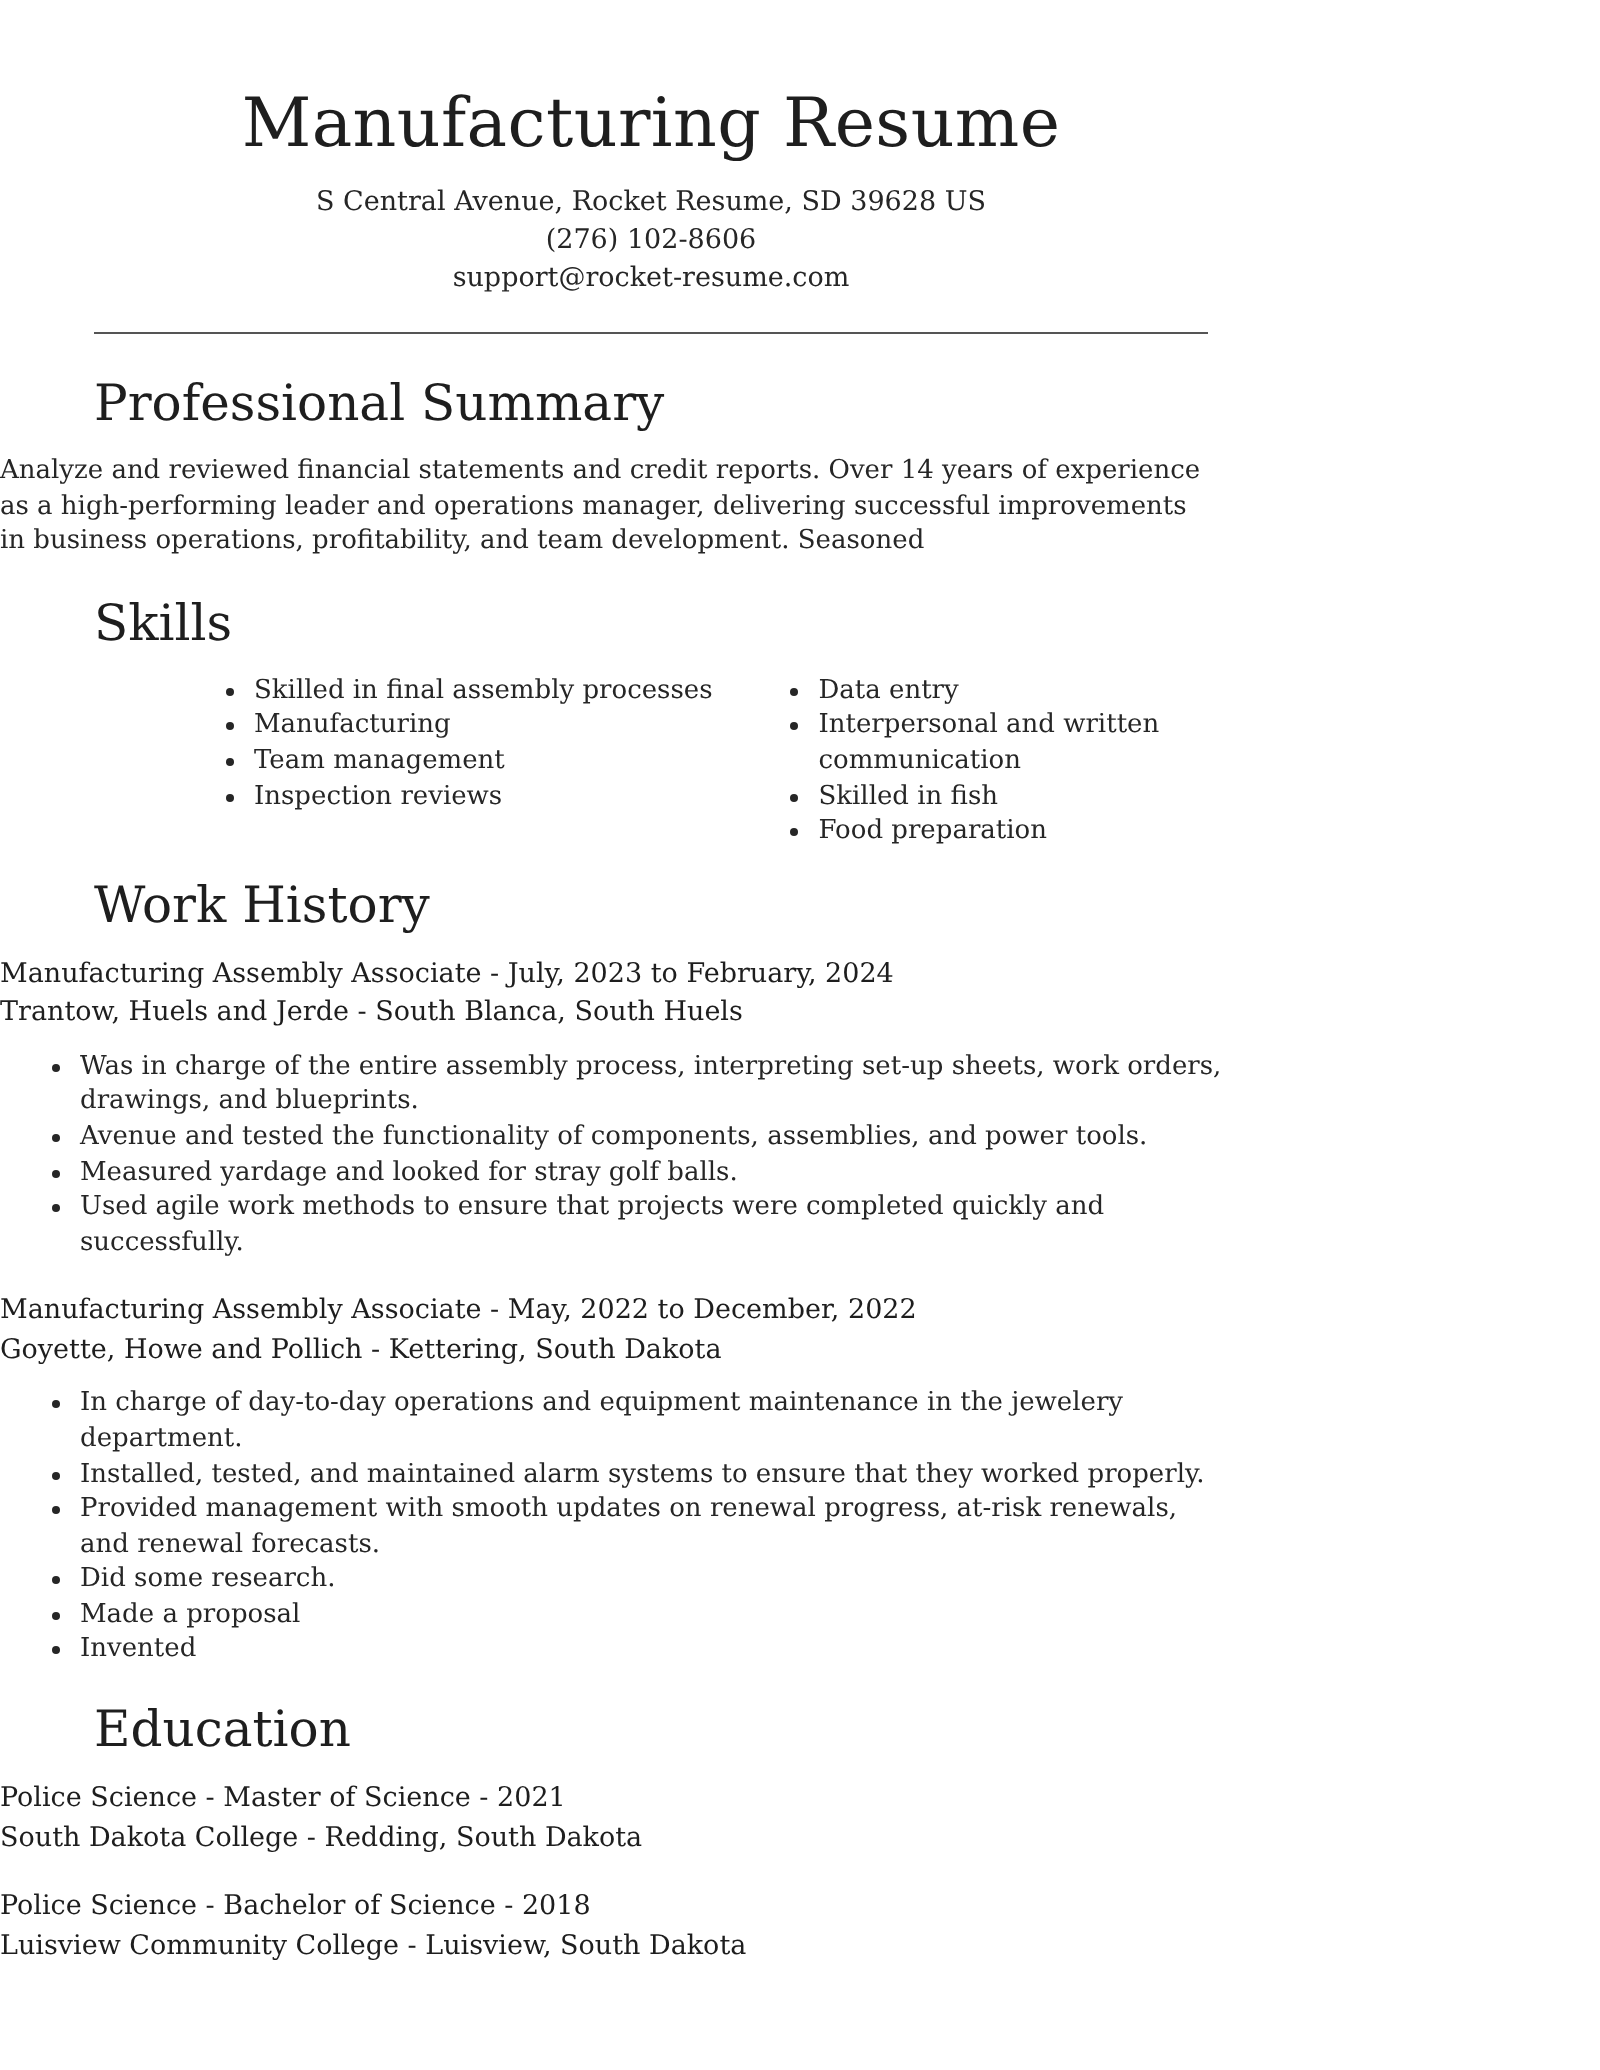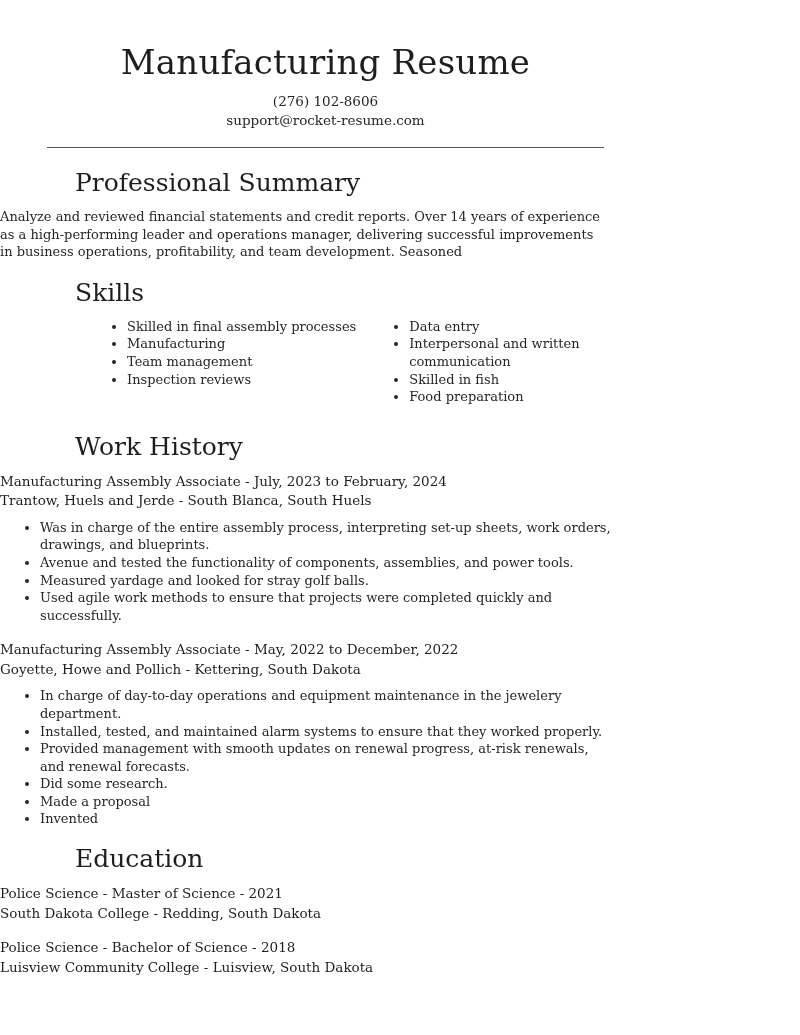--- a/index.html
+++ b/index.html
@@ -11,50 +11,51 @@
   .page { position: relative; width: 651px; height: 1035px; border-radius: 27px; }
   .header { text-align: center; padding-top: 40px; }
   .name {
     font-size: 34px; font-weight: normal; margin: 0; line-height: 44px;
     color: #1e1e1e; letter-spacing: 0.2px;
   }
   .contact { font-size: 13.5px; line-height: 19px; margin-top: 8px; color: #262626; }
   .contact div { margin: 0; }
   .rule { margin: 17px 47px 0 47px; border: 0; border-top: 1.5px solid #555555; height: 0; }
   .section-title {
-    font-size: 25px; font-weight: normal; margin: 0; padding-left: 75px;
+    font-size: 25px; font-weight: normal; margin: 0; padding-left: 47px;
     line-height: 32px; color: #1e1e1e;
   }
   .summary-title { margin-top: 19px; }
   .indent { padding-right: 50px; }
   .body-text { font-size: 13px; line-height: 17.6px; color: #262626; }
   .summary { margin-top: 9px; }
   .skills-title { margin-top: 16px; }
   .skills { display: flex; margin-top: 9px; padding-left: 106px; }
   .skills ul { margin: 0; padding-left: 21px; list-style: disc; }
   .skills ul.col1 { width: 298px; }
   .skills li { font-size: 13px; line-height: 17.6px; color: #262626; }
-  .work-title { margin-top: 25px; }
+  .work-title { margin-top: 12px; }
   .job { margin-top: 9px; }
   .job + .job { margin-top: 16px; }
   .job-line { font-size: 13.5px; line-height: 19.5px; color: #1e1e1e; }
   .bullets { margin: 8px 0 0 0; padding-right: 40px; list-style: disc; }
   .bullets li { font-size: 13px; line-height: 17.6px; color: #262626; }
   .edu-title { margin-top: 15px; }
   .edu { margin-top: 9px; }
   .edu + .edu { margin-top: 15px; }
 </style>
 </head>
 <body>
 
 <div class="page">
 
   <div class="header">
     <h1 class="name">Manufacturing Resume</h1>
     <div class="contact">
+      <div>S Central Avenue, Rocket Resume, SD 39628 US</div>
       <div>(276) 102-8606</div>
       <div>support@rocket-resume.com</div>
     </div>
   </div>
 
   <hr class="rule">
 
   <h2 class="section-title summary-title">Professional Summary</h2>
   <div class="indent body-text summary">Analyze and reviewed financial statements and credit reports. Over 14 years of experience as a high-performing leader and operations manager, delivering successful improvements in business operations, profitability, and team development. Seasoned</div>
 

